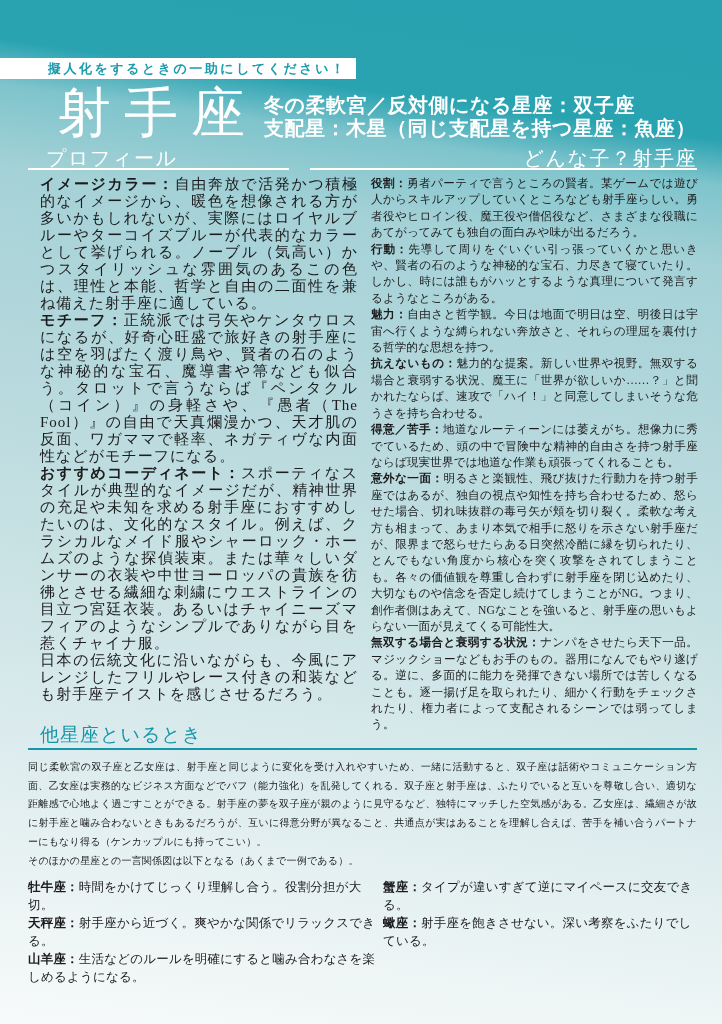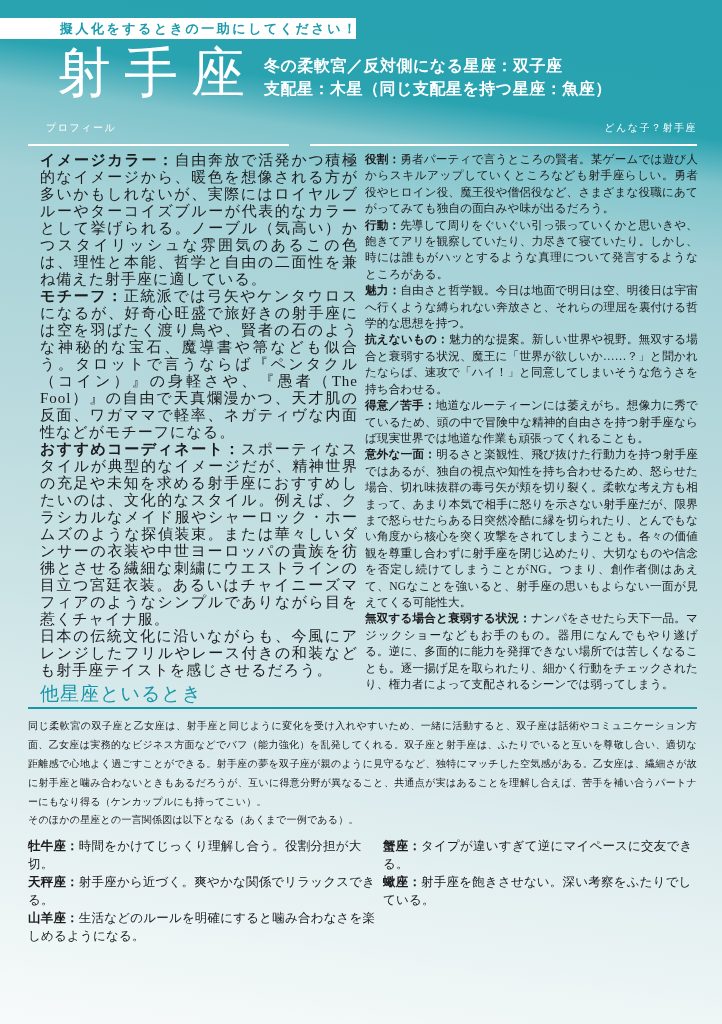--- a/index.html
+++ b/index.html
@@ -14,57 +14,57 @@
       #a5d2d7 24%,
       #b7d9dd 42%,
       #c9e2e4 58%,
       #ddecee 75%,
       #eff6f6 92%,
       #f7fafa 100%);
     font-family:"Liberation Serif","DejaVu Serif",serif;
     color:#1c1c1e;
   }
   .banner{
-    margin-top:18px;
+    margin-top:58px;
     width:356px;height:21px;
     background:#ffffff;
     display:flex;align-items:center;
-    padding-left:60px;box-sizing:border-box;
+    padding-left:48px;box-sizing:border-box;
   }
   .banner-text{
     font-family:"Liberation Sans","DejaVu Sans",sans-serif;
     font-weight:bold;font-size:13px;letter-spacing:2.5px;
     color:#1a9cad;white-space:nowrap;
   }
   .title-row{
     display:flex;align-items:flex-start;
     margin:8px 25px 0 57px;height:54px;
   }
   .zodiac-title{
     margin:0;font-size:54px;font-weight:500;color:#ffffff;
     letter-spacing:13px;line-height:52px;white-space:nowrap;
   }
   .subtitle{
     margin:7px 0 0 6px;color:#ffffff;
-    font-size:16px;font-weight:bold;line-height:23px;
+    font-size:20px;font-weight:bold;line-height:23px;
     letter-spacing:0.5px;white-space:nowrap;
   }
   .sect-head-row{
     display:flex;justify-content:space-between;
-    margin:20px 25px 0 46px;height:20px;
+    margin:4px 25px 0 46px;height:20px;
     font-family:"Liberation Sans","DejaVu Sans",sans-serif;
-    font-size:10px;color:#ffffff;letter-spacing:1.5px;
+    font-size:20px;color:#ffffff;letter-spacing:1.5px;
   }
   .rules-row{
     margin:3px 25px 0 28px;display:flex;gap:21px;
   }
   .rule-white-left{width:261px;height:2px;background:#ffffff;}
   .rule-white-right{flex:1;height:2px;background:#ffffff;}
   .columns{
-    display:flex;gap:7px;margin:6px 24px 0 40px;
+    display:flex;gap:13px;margin:6px 24px 0 40px;
   }
   .col-left{
     width:318px;flex-shrink:0;
     font-size:15px;line-height:17px;letter-spacing:1px;
     text-align:justify;
   }
   .col-right{
     flex:1;
     font-size:11.6px;line-height:16.4px;letter-spacing:0.1px;
     text-align:justify;
@@ -122,21 +122,21 @@
 
   <div class="columns">
     <div class="col-left">
       <p class="para"><b>イメージカラー：</b><span>自由奔放で活発かつ積極的なイメージから、暖色を想像される方が多いかもしれないが、実際にはロイヤルブルーやターコイズブルーが代表的なカラーとして挙げられる。ノーブル（気高い）かつスタイリッシュな雰囲気のあるこの色は、理性と本能、哲学と自由の二面性を兼ね備えた射手座に適している。</span></p>
       <p class="para"><b>モチーフ：</b><span>正統派では弓矢やケンタウロスになるが、好奇心旺盛で旅好きの射手座には空を羽ばたく渡り鳥や、賢者の石のような神秘的な宝石、魔導書や箒なども似合う。タロットで言うならば『ペンタクル（コイン）』の身軽さや、『愚者（The Fool）』の自由で天真爛漫かつ、天才肌の反面、ワガママで軽率、ネガティヴな内面性などがモチーフになる。</span></p>
       <p class="para"><b>おすすめコーディネート：</b><span>スポーティなスタイルが典型的なイメージだが、精神世界の充足や未知を求める射手座におすすめしたいのは、文化的なスタイル。例えば、クラシカルなメイド服やシャーロック・ホームズのような探偵装束。または華々しいダンサーの衣装や中世ヨーロッパの貴族を彷彿とさせる繊細な刺繍にウエストラインの目立つ宮廷衣装。あるいはチャイニーズマフィアのようなシンプルでありながら目を惹くチャイナ服。</span></p>
       <p class="para"><b></b><span>日本の伝統文化に沿いながらも、今風にアレンジしたフリルやレース付きの和装なども射手座テイストを感じさせるだろう。</span></p>
     </div>
     <div class="col-right">
       <p class="para"><b>役割：</b><span>勇者パーティで言うところの賢者。某ゲームでは遊び人からスキルアップしていくところなども射手座らしい。勇者役やヒロイン役、魔王役や僧侶役など、さまざまな役職にあてがってみても独自の面白みや味が出るだろう。</span></p>
-      <p class="para"><b>行動：</b><span>先導して周りをぐいぐい引っ張っていくかと思いきや、飽きてアリを観察していたり、力尽きて寝ていたり。しかし、時には誰もがハッとするような真理について発言するようなところがある。</span></p>
+      <p class="para"><b>行動：</b><span>先導して周りをぐいぐい引っ張っていくかと思いきや、賢者の石のような神秘的な宝石、力尽きて寝ていたり。しかし、時には誰もがハッとするような真理について発言するようなところがある。</span></p>
       <p class="para"><b>魅力：</b><span>自由さと哲学観。今日は地面で明日は空、明後日は宇宙へ行くような縛られない奔放さと、それらの理屈を裏付ける哲学的な思想を持つ。</span></p>
       <p class="para"><b>抗えないもの：</b><span>魅力的な提案。新しい世界や視野。無双する場合と衰弱する状況、魔王に「世界が欲しいか……？」と聞かれたならば、速攻で「ハイ！」と同意してしまいそうな危うさを持ち合わせる。</span></p>
       <p class="para"><b>得意／苦手：</b><span>地道なルーティーンには萎えがち。想像力に秀でているため、頭の中で冒険中な精神的自由さを持つ射手座ならば現実世界では地道な作業も頑張ってくれることも。</span></p>
       <p class="para"><b>意外な一面：</b><span>明るさと楽観性、飛び抜けた行動力を持つ射手座ではあるが、独自の視点や知性を持ち合わせるため、怒らせた場合、切れ味抜群の毒弓矢が頬を切り裂く。柔軟な考え方も相まって、あまり本気で相手に怒りを示さない射手座だが、限界まで怒らせたらある日突然冷酷に縁を切られたり、とんでもない角度から核心を突く攻撃をされてしまうことも。各々の価値観を尊重し合わずに射手座を閉じ込めたり、大切なものや信念を否定し続けてしまうことがNG。つまり、創作者側はあえて、NGなことを強いると、射手座の思いもよらない一面が見えてくる可能性大。</span></p>
       <p class="para"><b>無双する場合と衰弱する状況：</b><span>ナンパをさせたら天下一品。マジックショーなどもお手のもの。器用になんでもやり遂げる。逆に、多面的に能力を発揮できない場所では苦しくなることも。逐一揚げ足を取られたり、細かく行動をチェックされたり、権力者によって支配されるシーンでは弱ってしまう。</span></p>
     </div>
   </div>
 
   <div class="compat-heading">他星座といるとき</div>
   <div class="rule-teal"></div>

